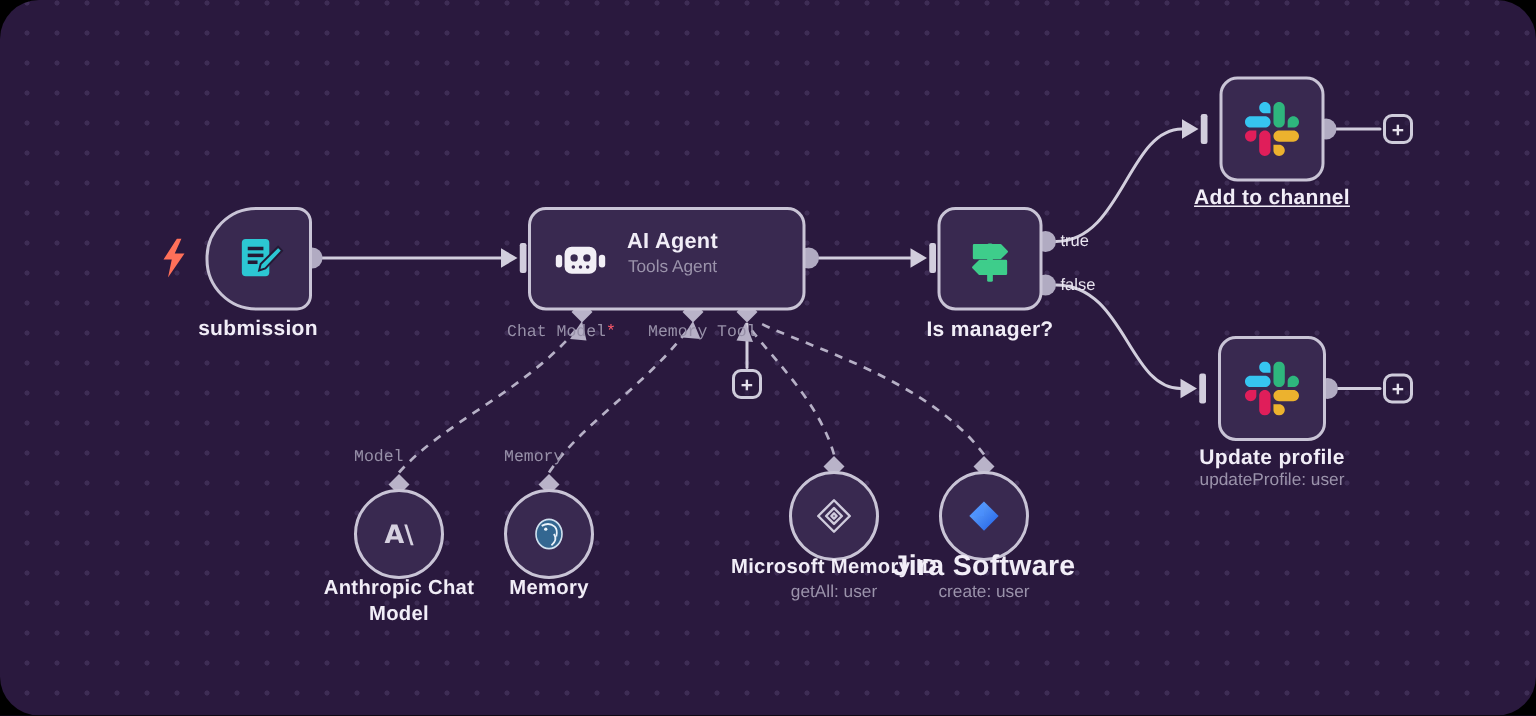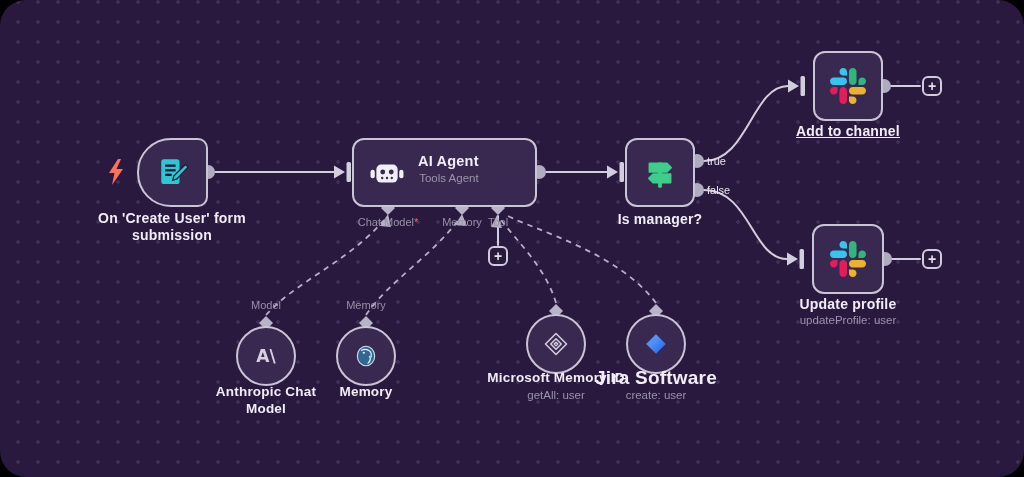--- a/index.html
+++ b/index.html
@@ -11,26 +11,26 @@
     background-size:20px 20px;background-position:8px 12px;
   }
   svg.wires{position:absolute;left:0;top:0;pointer-events:none;}
   .node{
     position:absolute;background:#392950;border:2px solid #c9c4d6;
     box-sizing:border-box;display:flex;align-items:center;justify-content:center;
   }
   .node.rect{border-radius:12px;}
   .node.trigger{border-radius:34px 10px 10px 34px;}
   .node.round{border-radius:50%;}
-  .node-title-group{position:absolute;left:64px;top:13px;text-align:right;}
+  .node-title-group{position:absolute;left:64px;top:13px;text-align:center;}
   .node-title{font-size:14.5px;font-weight:bold;color:#f1edf7;letter-spacing:.2px;}
   .node-subtitle{font-size:11.5px;color:#9b93ab;margin-top:3px;}
   .lbl{position:absolute;text-align:center;color:#f1edf7;font-size:14px;font-weight:bold;line-height:16.5px;letter-spacing:.2px;}
   .sublbl{position:absolute;text-align:center;color:#9b93ab;font-size:11.5px;font-weight:normal;}
-  .portlbl{position:absolute;text-align:center;color:#9790a8;font-size:11px;}
+  .portlbl{position:absolute;color:#9790a8;font-size:11px;font-family:Liberation Mono, monospace;}
   .outlbl{position:absolute;color:#e9e5f0;font-size:11px;}
   .req{color:#ff5c6c;}
   .plus-btn{
     position:absolute;width:20px;height:20px;border:2px solid #cfccdb;border-radius:6px;
     box-sizing:border-box;color:#e5e1ec;font-size:14px;font-weight:bold;
     display:flex;align-items:center;justify-content:center;line-height:1;background:rgba(42,25,62,.6);
   }
 </style>
 </head>
 <body>
@@ -105,21 +105,20 @@
   <div class="node trigger" style="left:137px;top:138px;width:71px;height:69px;">
     <svg width="34" height="34" viewBox="0 0 26 26">
       <rect x="4" y="2.5" width="14" height="19" rx="2" fill="#2cc7d3"></rect>
       <rect x="7" y="6.5" width="8" height="1.8" fill="#241a35"></rect>
       <rect x="7" y="10" width="8" height="1.8" fill="#241a35"></rect>
       <rect x="7" y="13.5" width="5" height="1.8" fill="#241a35"></rect>
       <polygon points="22.5,6.5 24.5,8.5 16,17.5 12.8,18.6 13.6,15.3" fill="#2cc7d3" stroke="#241a35" stroke-width="1"></polygon>
     </svg>
   </div>
   <div class="lbl" style="left:77px;top:210px;width:190px;">
-    <div>On 'Create User' form</div>
     <div>submission</div>
   </div>
 
   <div class="node rect" style="left:352px;top:138px;width:185px;height:69px;justify-content:flex-start;">
     <svg style="margin-left:16px;" width="34" height="34" viewBox="0 0 32 32">
       <rect x="0.5" y="13" width="4" height="8" rx="2" fill="#f2eff6"></rect>
       <rect x="27.5" y="13" width="4" height="8" rx="2" fill="#f2eff6"></rect>
       <rect x="6" y="8" width="20" height="17" rx="4.5" fill="#f2eff6"></rect>
       <circle cx="12" cy="15" r="2.3" fill="#392950"></circle>
       <circle cx="20" cy="15" r="2.3" fill="#392950"></circle>

